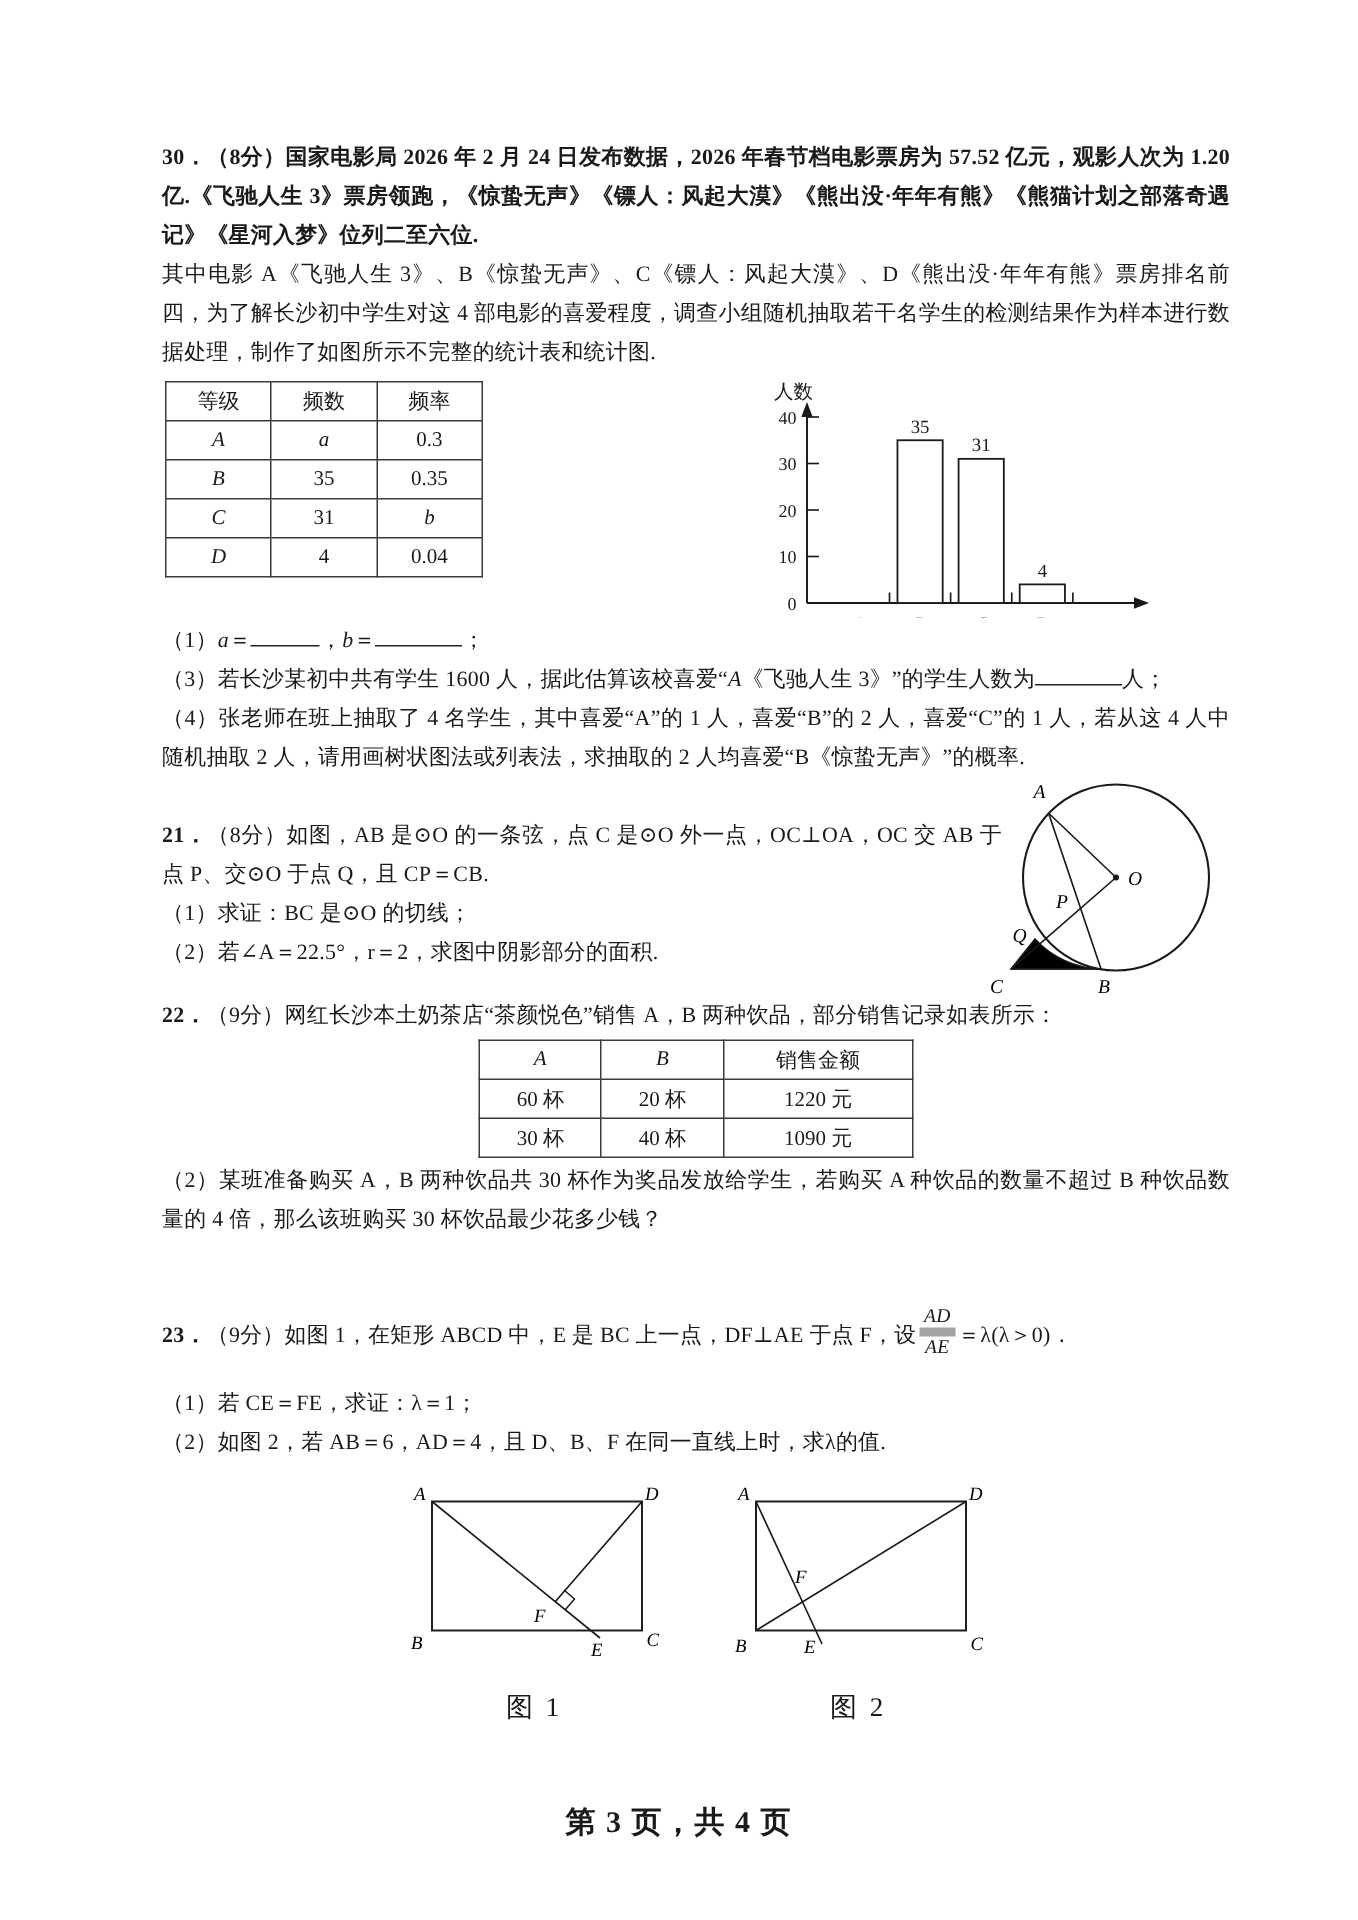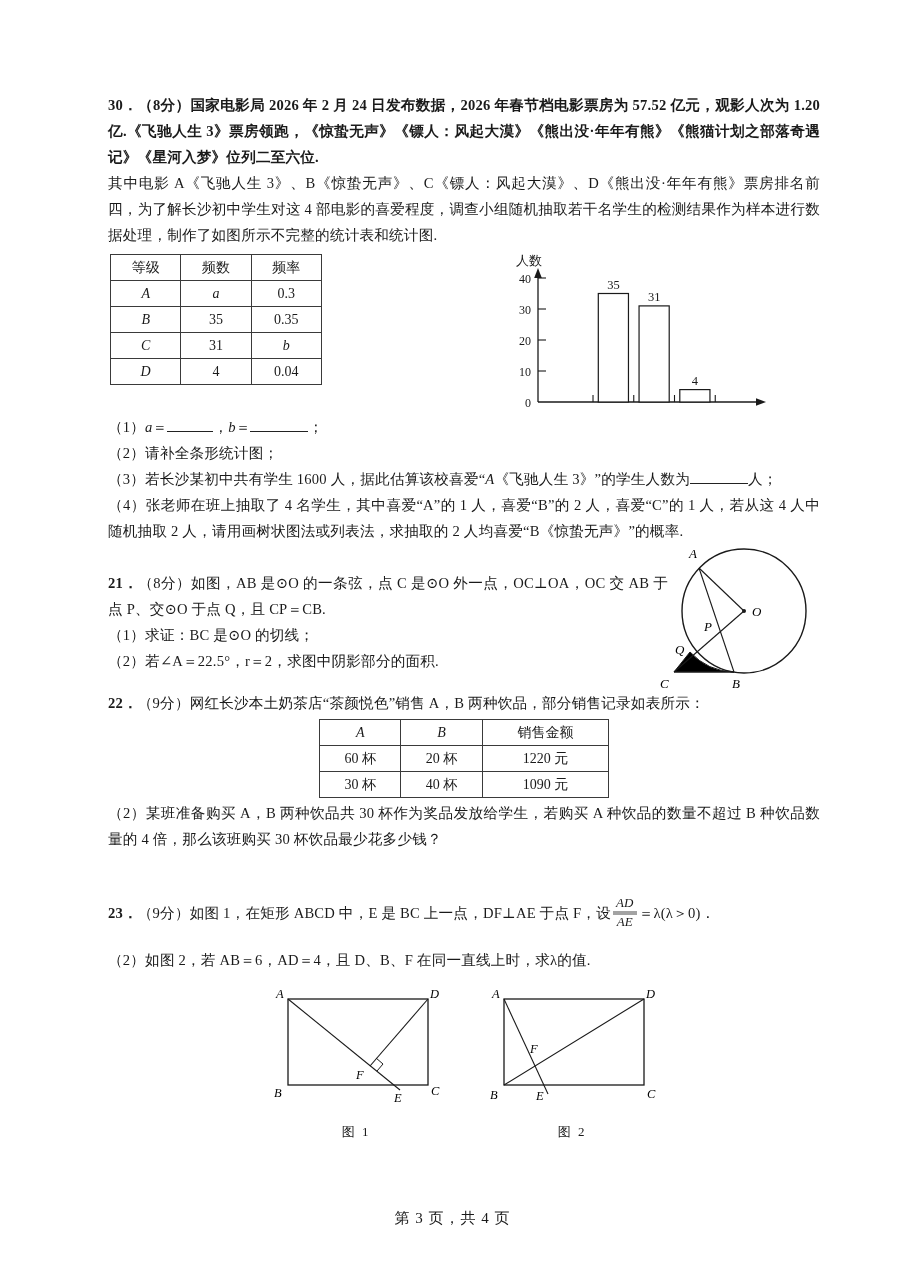--- a/index.html
+++ b/index.html
@@ -98,47 +98,47 @@
 
   
   .rects {
     display: flex;
     justify-content: center;
     gap: 36px;
     margin-top: 12px;
   }
   .rect-block { text-align: center; }
   .fig-cap {
-    font-size: 13px;
+    font-size: 18px;
     margin-top: 6px;
     letter-spacing: 2px;
   }
 
   
   .frac {
     display: inline-block;
     vertical-align: -0.55em;
     text-align: center;
     font-style: italic;
     font-size: 13px;
     line-height: 1.12;
     margin: 0 2px;
   }
-  .frac .top { display: block; padding: 0 3px; border-bottom: 4px solid #a3a3a3; }
+  .frac .top { display: block; padding: 0 3px; border-bottom: 6px solid #a3a3a3; }
   .frac .bot { display: block; padding: 0 3px; }
 
   
   .footer {
     position: absolute;
     left: 0;
     right: 0;
     bottom: 52px;
     text-align: center;
-    font-size: 15px;
-    font-weight: normal;
+    font-size: 20px;
+    font-weight: bold;
     letter-spacing: 1px;
   }
 
   .gap-a { height: 18px; }
   .gap-b { height: 16px; }
   .gap-c { height: 26px; }
 </style>
 </head>
 <body>
 
@@ -231,21 +231,20 @@
             </g>
 
           <text id="c-xlabel" x="232" y="172" font-size="13" font-family="Liberation Serif, serif" fill="#1a1a1a">等级</text>
         </svg>
       </div>
     </div>
 
     <div class="qline">
       <span>（1）</span><span class="it">a</span><span>＝</span><span class="blank-sm"></span><span>，</span><span class="it">b</span><span>＝</span><span class="blank-md"></span><span>；</span>
     </div>
-    <div class="qline">（2）请补全条形统计图；</div>
     <div class="qline">
       <span>（3）若长沙某初中共有学生 1600 人，据此估算该校喜爱“</span><span class="it">A</span><span>《飞驰人生 3》”的学生人数为</span><span class="blank-md"></span><span>人；</span>
     </div>
     <div class="qline">（4）张老师在班上抽取了 4 名学生，其中喜爱“A”的 1 人，喜爱“B”的 2 人，喜爱“C”的 1 人，若从这 4 人中随机抽取 2 人，请用画树状图法或列表法，求抽取的 2 人均喜爱“B《惊蛰无声》”的概率.</div>
 
     <div class="gap-c"></div>
 
     <div class="q21-wrap">
       <div class="circle-fig">
         <svg width="180" height="165" viewBox="0 0 180 165">
@@ -307,20 +306,21 @@
 
     <div class="qline">（2）某班准备购买 A，B 两种饮品共 30 杯作为奖品发放给学生，若购买 A 种饮品的数量不超过 B 种饮品数量的 4 倍，那么该班购买 30 杯饮品最少花多少钱？</div>
 
     <div class="gap-c"></div>
     <div class="gap-a"></div>
 
     <div class="qline">
       <span class="qnum">23．</span><span>（9分）</span><span>如图 1，在矩形 ABCD 中，E 是 BC 上一点，DF⊥AE 于点 F，设</span><span class="frac"><span class="top">AD</span><span class="bot">AE</span></span><span>＝λ(λ＞0)．</span>
     </div>
     <div class="gap-a"></div>
+    <div class="qline">（1）若 CE＝FE，求证：λ＝1；</div>
     <div class="qline">（2）如图 2，若 AB＝6，AD＝4，且 D、B、F 在同一直线上时，求λ的值.</div>
 
     <div class="rects">
 
       <div class="rect-block">
         <svg width="180" height="128" viewBox="0 0 180 128">
           <rect x="22" y="14" width="140" height="86" fill="none" stroke="#1a1a1a" stroke-width="1.3"></rect>
 
           <line x1="22" y1="14" x2="134" y2="105" stroke="#1a1a1a" stroke-width="1.1"></line>
 

